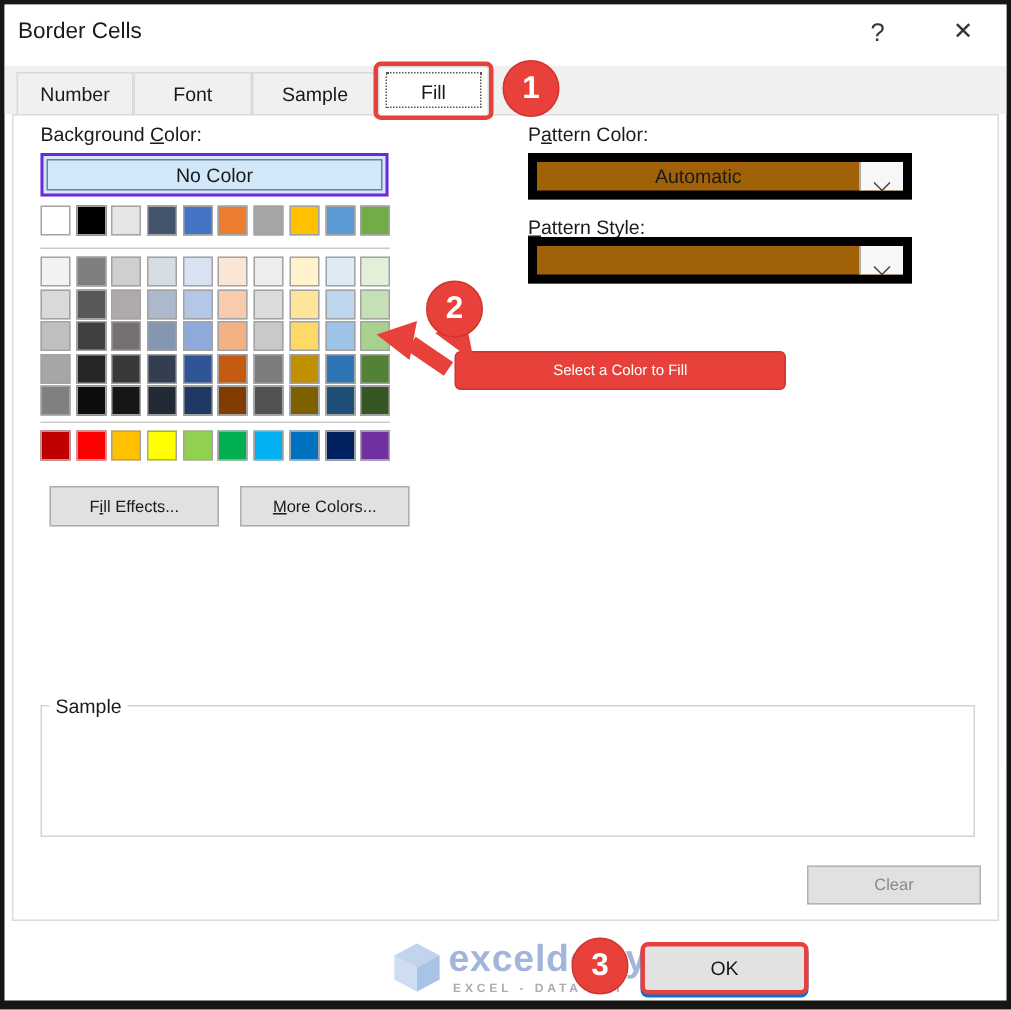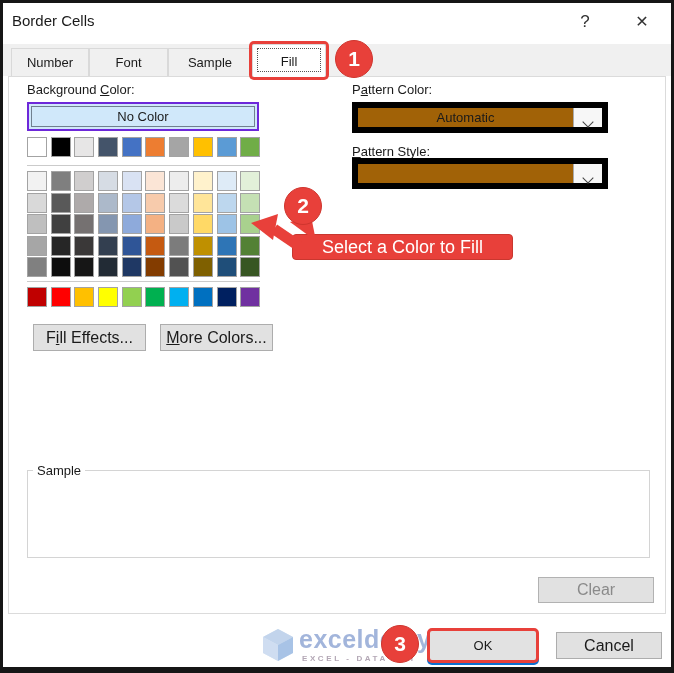--- a/index.html
+++ b/index.html
@@ -51,21 +51,21 @@
   
   .swrow{ position:absolute; display:flex; gap:3.7px; z-index:2; }
   .swgrid{ position:absolute; display:grid; grid-template-columns:repeat(10,20px);
            column-gap:3.7px; row-gap:1.6px; z-index:2; }
   .sw{ width:20px; height:20px; border:1px solid #A3A3A3; cursor:pointer; }
   .divider{ position:absolute; left:24px; width:233px; height:1px; background:#CBCBCB; z-index:2; }
 
   
   .btn{ position:absolute; background:#E1E1E1; border:1px solid #ADADAD;
         display:flex; align-items:center; justify-content:center;
-        font-size:16px; z-index:2; cursor:pointer; }
+        font-size:11px; z-index:2; cursor:pointer; }
 
   
   .dd{ position:absolute; width:256px; height:31px; background:#a16207;
        border:6px solid #000000; z-index:2; }
   .dd .val{ position:absolute; left:0; top:0; right:29px; bottom:0;
             display:flex; align-items:center; justify-content:center; }
   .dd .chev-box{ position:absolute; right:0; top:0; width:29px; bottom:0;
             background:#F7F7F7; border-left:1px solid #ABABAB; }
   .chev{ position:absolute; right:10px; top:10px; width:8px; height:8px;
          border-right:1.6px solid #444; border-bottom:1.6px solid #444;
@@ -80,23 +80,23 @@
   .clear-btn{ left:535px; top:574px; width:116px; height:26px; color:#8A8A8A; border-color:#B2B2B2; }
 
   
   .ok-wrap{ position:absolute; left:424px; top:625px; width:112px; height:35px;
             border:3px solid var(--accent); border-radius:5px; background:#E2E2E2;
             box-shadow:0 2px 0 0 #0B6FD0; display:flex; align-items:center;
             justify-content:center; z-index:6; cursor:pointer; }
   .cancel-btn{ left:553px; top:629px; width:106px; height:27px; }
 
   
-  .callout{ position:absolute; left:289px; top:231px; width:221px; height:26px;
+  .callout{ position:absolute; left:300px; top:231px; width:221px; height:26px;
             background:var(--accent); border:1px solid #C9372F; border-radius:4px;
-            color:#fff; font-size:18px; display:flex; align-items:center;
+            color:#fff; font-size:10px; display:flex; align-items:center;
             justify-content:center; z-index:5; }
   .anno-svg{ position:absolute; left:230px; top:175px; width:300px; height:100px; z-index:6; pointer-events:none; }
   .badge-1{ left:332px; top:37px; }
   .badge-2{ left:281px; top:184px; z-index:8; }
   .badge-3{ left:378px; top:622px; }
 
   
   .wm-logo{ position:absolute; left:257px; top:624px; width:36px; height:36px; opacity:.6; z-index:4; }
   .wm-brand{ position:absolute; left:296px; top:622px; font-size:25px; font-weight:bold;
              color:#8CA3D3; opacity:.8; z-index:4; letter-spacing:.5px; }
@@ -263,15 +263,14 @@
     <polygon points="18,18 33,10 33,26 18,34" fill="#6F9CD6"></polygon>
     <polygon points="18,18 3,10 3,26 18,34" fill="#B0C8E8"></polygon>
   </svg>
   <div class="wm-brand">exceldemy</div>
   <div class="wm-tag">EXCEL - DATA - BI</div>
 
   <div class="badge badge-3">3</div>
   <div class="ok-wrap">
     <span>OK</span>
   </div>
-  <div class="btn cancel-btn">Cancel</div>
 
 </div>
 
 </body></html>

